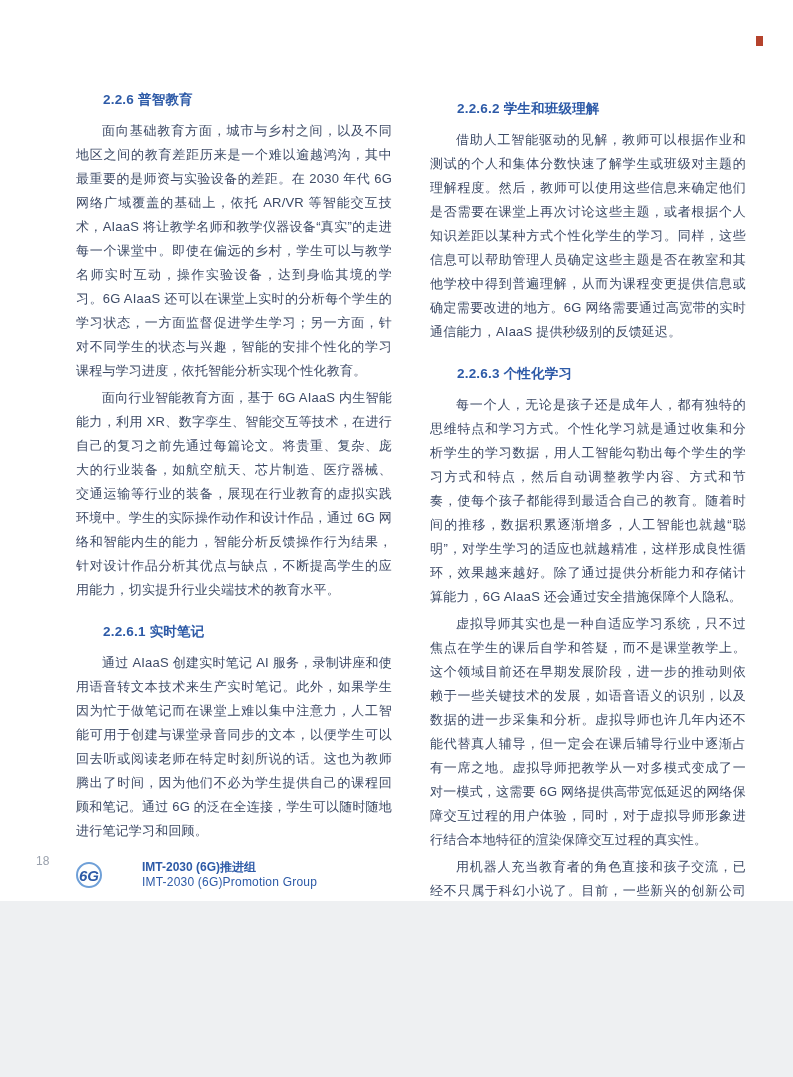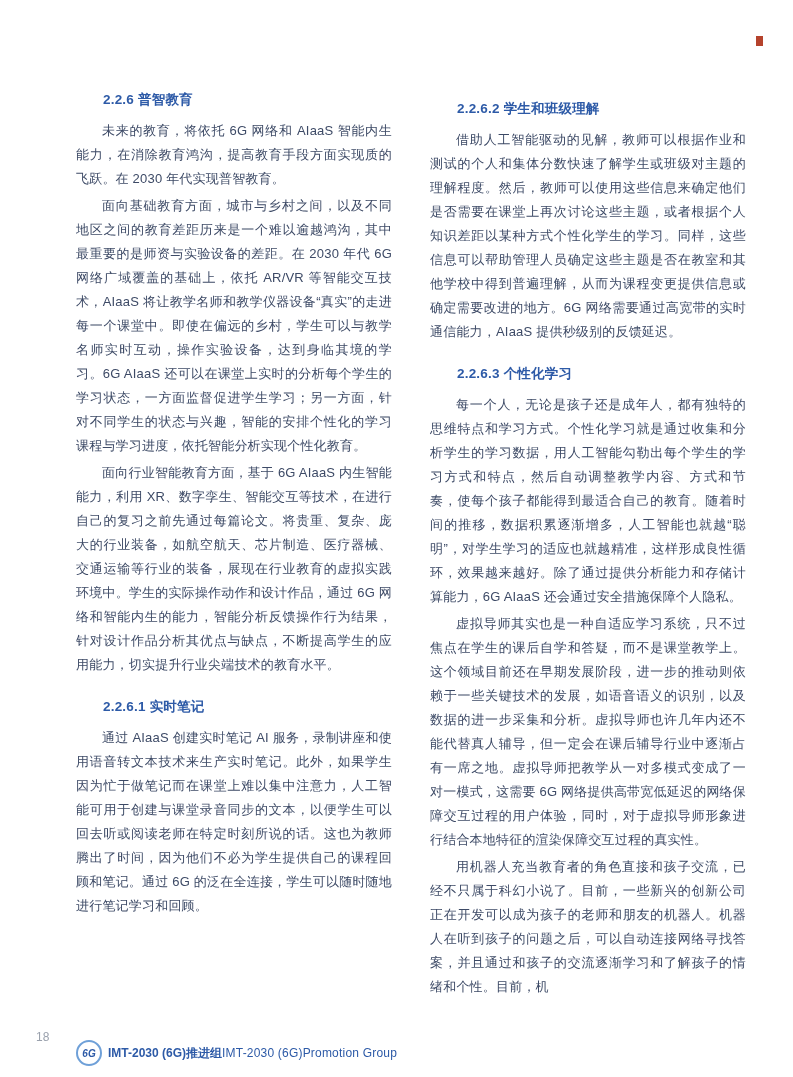--- a/index.html
+++ b/index.html
@@ -4,21 +4,21 @@
 <style>
   * { box-sizing: border-box; }
   html, body { margin: 0; padding: 0; }
   body {
     width: 793px; height: 1077px;
     background: #eef0f2;
     font-family: "Liberation Sans", "DejaVu Sans", sans-serif;
   }
   .page {
     position: relative;
-    width: 793px; height: 1077px;
+    width: 793px; height: 901px;
     background: #ffffff;
     overflow: hidden;
   }
   .corner-mark {
     position: absolute; top: 36px; right: 30px;
     width: 7px; height: 10px;
     background: var(--accent_mark, #b5432c);
   }
   .col {
     position: absolute; width: 316px;
@@ -50,37 +50,36 @@
   }
   .brand {
     position: absolute; left: 40px; bottom: 1px;
     display: flex; align-items: center; gap: 6px;
   }
   .logo-6g {
     width: 26px; height: 26px; border-radius: 50%;
     border: 2px solid var(--logo, #6fa0d8);
     color: var(--heading, #2d5aa7);
     display: flex; align-items: center; justify-content: center;
-    font-weight: 700; font-style: italic; font-size: 10px;
+    font-weight: 700; font-style: italic; font-size: 15px;
     background: #ffffff;
   }
-  .brand-text { display: flex; line-height: 1.25; }
+  .brand-text { display: flex; flex-direction: column; line-height: 1.25; margin-left: 34px; }
   .org-cn { font-size: 12px; font-weight: 700; color: var(--heading, #2d5aa7); }
   .org-en { font-size: 12px; color: var(--heading, #2d5aa7); letter-spacing: 0.2px; }
 </style>
 </head>
 <body>
 
 <div class="page">
 
   <div class="corner-mark"></div>
 
   <section class="col col-left">
     <div class="h">2.2.6 普智教育</div>
-    <p>未来的教育，将依托 6G 网络和 AIaaS 智能内生能力，在消除教育鸿沟，提高教育手段方面实现质的飞跃。在 2030 年代实现普智教育。</p>
     <p>面向基础教育方面，城市与乡村之间，以及不同地区之间的教育差距历来是一个难以逾越鸿沟，其中最重要的是师资与实验设备的差距。在 2030 年代 6G 网络广域覆盖的基础上，依托 AR/VR 等智能交互技术，AIaaS 将让教学名师和教学仪器设备“真实”的走进每一个课堂中。即使在偏远的乡村，学生可以与教学名师实时互动，操作实验设备，达到身临其境的学习。6G AIaaS 还可以在课堂上实时的分析每个学生的学习状态，一方面监督促进学生学习；另一方面，针对不同学生的状态与兴趣，智能的安排个性化的学习课程与学习进度，依托智能分析实现个性化教育。</p>
     <p>面向行业智能教育方面，基于 6G AIaaS 内生智能能力，利用 XR、数字孪生、智能交互等技术，在进行自己的复习之前先通过每篇论文。将贵重、复杂、庞大的行业装备，如航空航天、芯片制造、医疗器械、交通运输等行业的装备，展现在行业教育的虚拟实践环境中。学生的实际操作动作和设计作品，通过 6G 网络和智能内生的能力，智能分析反馈操作行为结果，针对设计作品分析其优点与缺点，不断提高学生的应用能力，切实提升行业尖端技术的教育水平。</p>
     <div class="h">2.2.6.1 实时笔记</div>
     <p>通过 AIaaS 创建实时笔记 AI 服务，录制讲座和使用语音转文本技术来生产实时笔记。此外，如果学生因为忙于做笔记而在课堂上难以集中注意力，人工智能可用于创建与课堂录音同步的文本，以便学生可以回去听或阅读老师在特定时刻所说的话。这也为教师腾出了时间，因为他们不必为学生提供自己的课程回顾和笔记。通过 6G 的泛在全连接，学生可以随时随地进行笔记学习和回顾。</p>
   </section>
 
   <section class="col col-right">
     <div class="h">2.2.6.2 学生和班级理解</div>
     <p>借助人工智能驱动的见解，教师可以根据作业和测试的个人和集体分数快速了解学生或班级对主题的理解程度。然后，教师可以使用这些信息来确定他们是否需要在课堂上再次讨论这些主题，或者根据个人知识差距以某种方式个性化学生的学习。同样，这些信息可以帮助管理人员确定这些主题是否在教室和其他学校中得到普遍理解，从而为课程变更提供信息或确定需要改进的地方。6G 网络需要通过高宽带的实时通信能力，AIaaS 提供秒级别的反馈延迟。</p>
     <div class="h">2.2.6.3 个性化学习</div>

